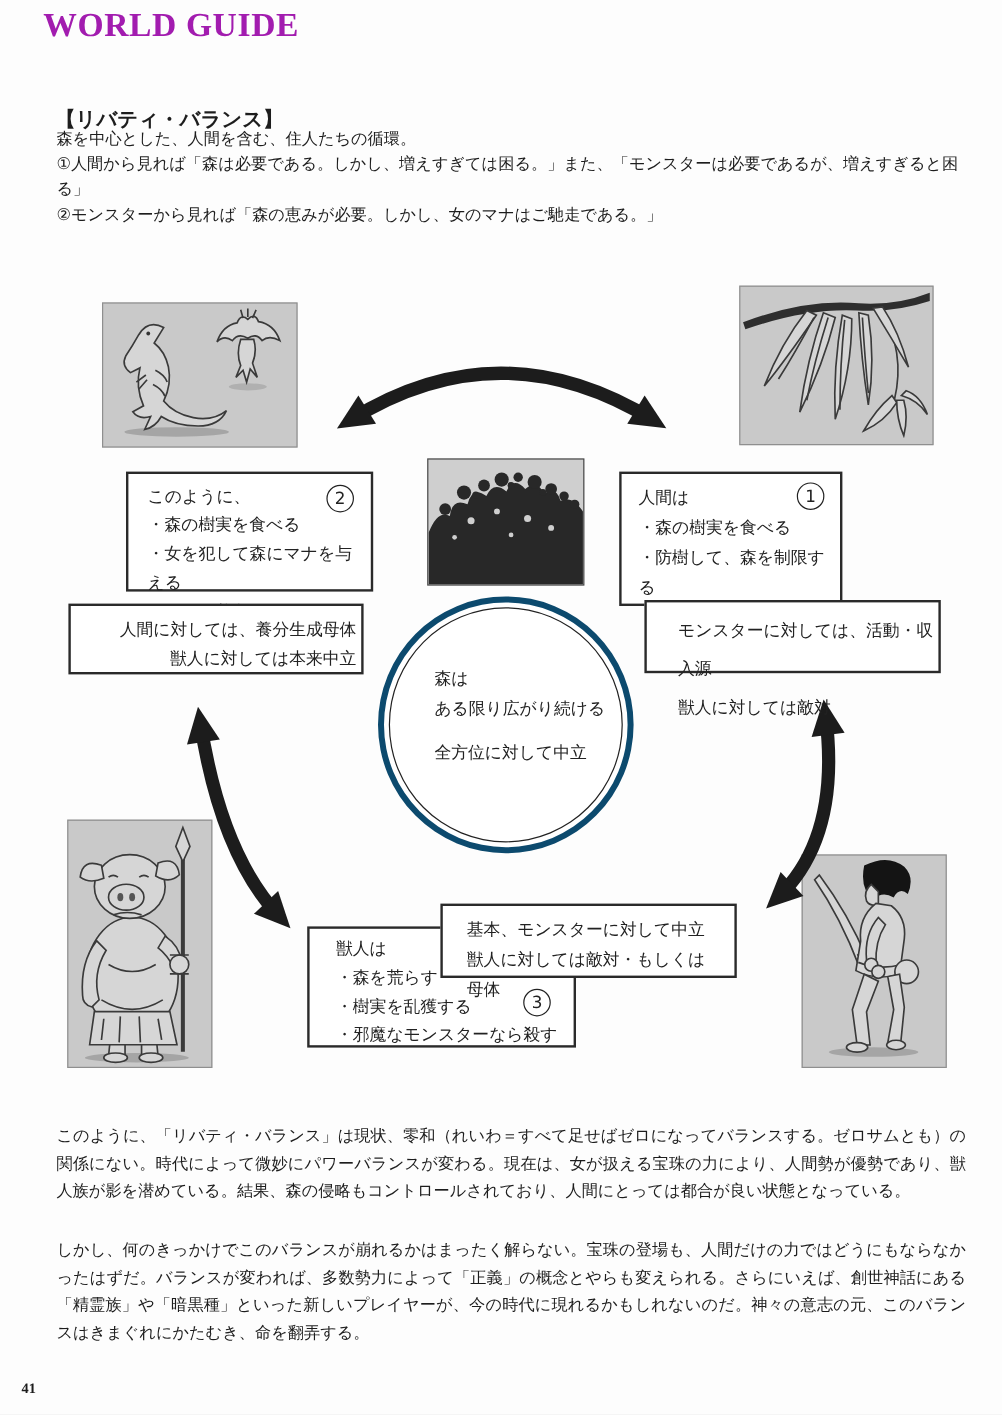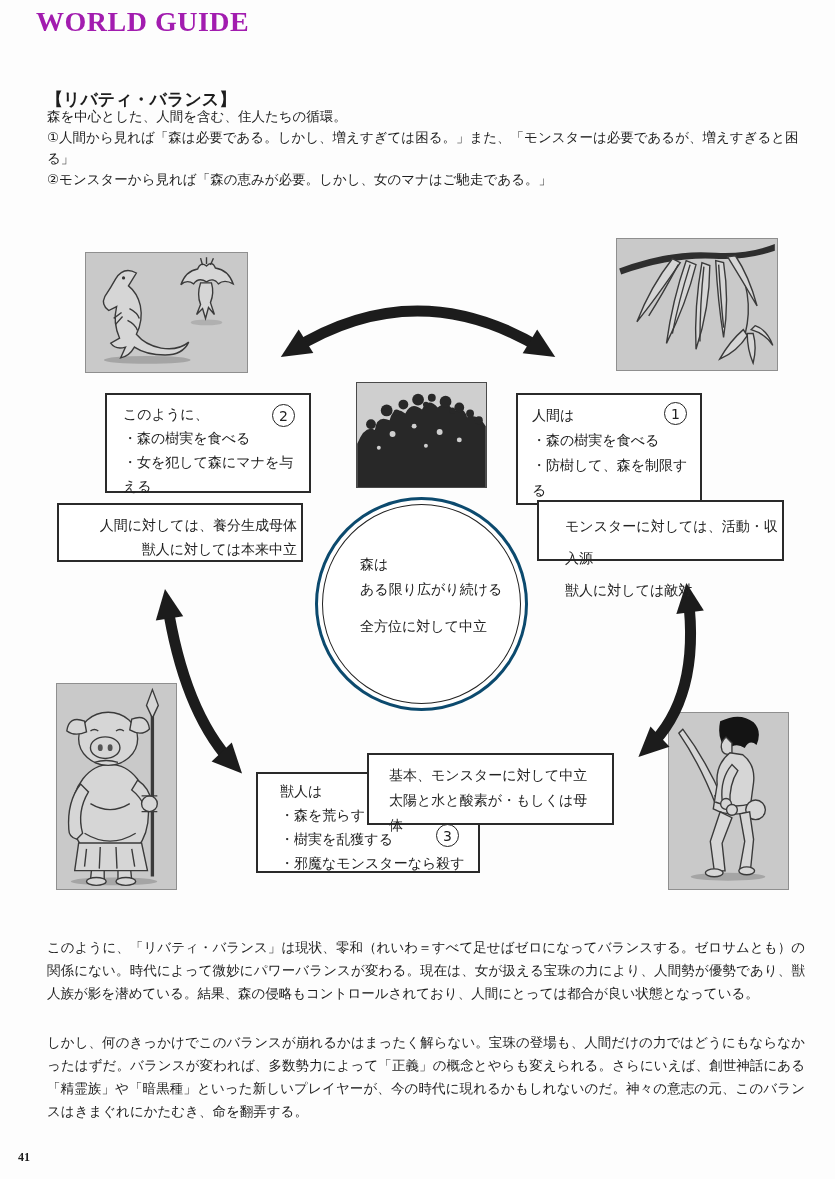--- a/index.html
+++ b/index.html
@@ -56,37 +56,37 @@
   .dbox {
     position: absolute; background: #fff;
     border: 2px solid #2a2a2a; z-index: 3;
     font-size: 14px; color: #222;
   }
   .box-monster { left:105px; top:393px; width:206px; height:100px; padding:7px 6px 0 16px; line-height:24px; }
   .box-human   { left:516px; top:393px; width:186px; height:112px; padding:8px 6px 0 14px; line-height:25px; }
   .box-beast   { left:256px; top:772px; width:224px; height:101px; padding:5px 4px 0 22px; line-height:24px; }
   .box-monster-rel { left:57px;  top:503px; width:246px; height:59px; padding:8px 4px 0 24px; line-height:24px;text-align:right; }
   .box-human-rel   { left:537px; top:500px; width:247px; height:61px; padding:8px 4px 0 26px; line-height:32px; z-index:4; }
-  .box-beast-rel   { left:367px; top:753px; width:247px; height:72px; padding:8px 20px 0 20px; line-height:25px; z-index:6; }
+  .box-beast-rel   { left:367px; top:753px; width:247px; height:62px; padding:8px 20px 0 20px; line-height:25px; z-index:6; }
 
   .circled {
     position: absolute;
     width: 23px; height: 23px;
     border: 1.5px solid #222; border-radius: 50%;
     display: flex; align-items: center; justify-content: center;
     font-size: 14px; line-height: 1;
   }
   .circled-monster { right: 14px; top: 9px; }
   .circled-human   { right: 13px; top: 7px; }
   .circled-beast   { left: 178px; top: 50px; }
 
   
   .forest-ellipse {
     position: absolute; left: 315px; top: 497px; width: 213px; height: 214px;
-    border: 3px solid #0c4a6e; border-radius: 50%;
+    border: 5px solid #0c4a6e; border-radius: 50%;
     background: #fff; z-index: 2;
   }
   .forest-ellipse .inner {
     position: absolute; inset: 4px;
     border: 1.5px solid #222; border-radius: 50%;
   }
   .forest-text {
     position: absolute; left: 42px; top: 52px; width: 160px;
     font-size: 14px; line-height: 25px; color:#222;
   }
@@ -266,21 +266,21 @@
   <div class="dbox box-beast">
     <span class="circled circled-beast">3</span>
     <div>獣人は</div>
     <div>・森を荒らす</div>
     <div>・樹実を乱獲する</div>
     <div>・邪魔なモンスターなら殺す</div>
   </div>
 
   <div class="dbox box-beast-rel">
     <div>基本、モンスターに対して中立</div>
-    <div>太陽と水と酸素が・もしくは母体</div>
+    <div>獣人に対しては敵対・もしくは母体</div>
   </div>
 
   <div class="para para1">このように、「リバティ・バランス」は現状、零和（れいわ＝すべて足せばゼロになってバランスする。ゼロサムとも）の関係にない。時代によって微妙にパワーバランスが変わる。現在は、女が扱える宝珠の力により、人間勢が優勢であり、獣人族が影を潜めている。結果、森の侵略もコントロールされており、人間にとっては都合が良い状態となっている。</div>
   <div class="para para2">しかし、何のきっかけでこのバランスが崩れるかはまったく解らない。宝珠の登場も、人間だけの力ではどうにもならなかったはずだ。バランスが変われば、多数勢力によって「正義」の概念とやらも変えられる。さらにいえば、創世神話にある「精霊族」や「暗黒種」といった新しいプレイヤーが、今の時代に現れるかもしれないのだ。神々の意志の元、このバランスはきまぐれにかたむき、命を翻弄する。</div>
 
   <div class="pagenum">41</div>
 
 </div>
 
 </body></html>

